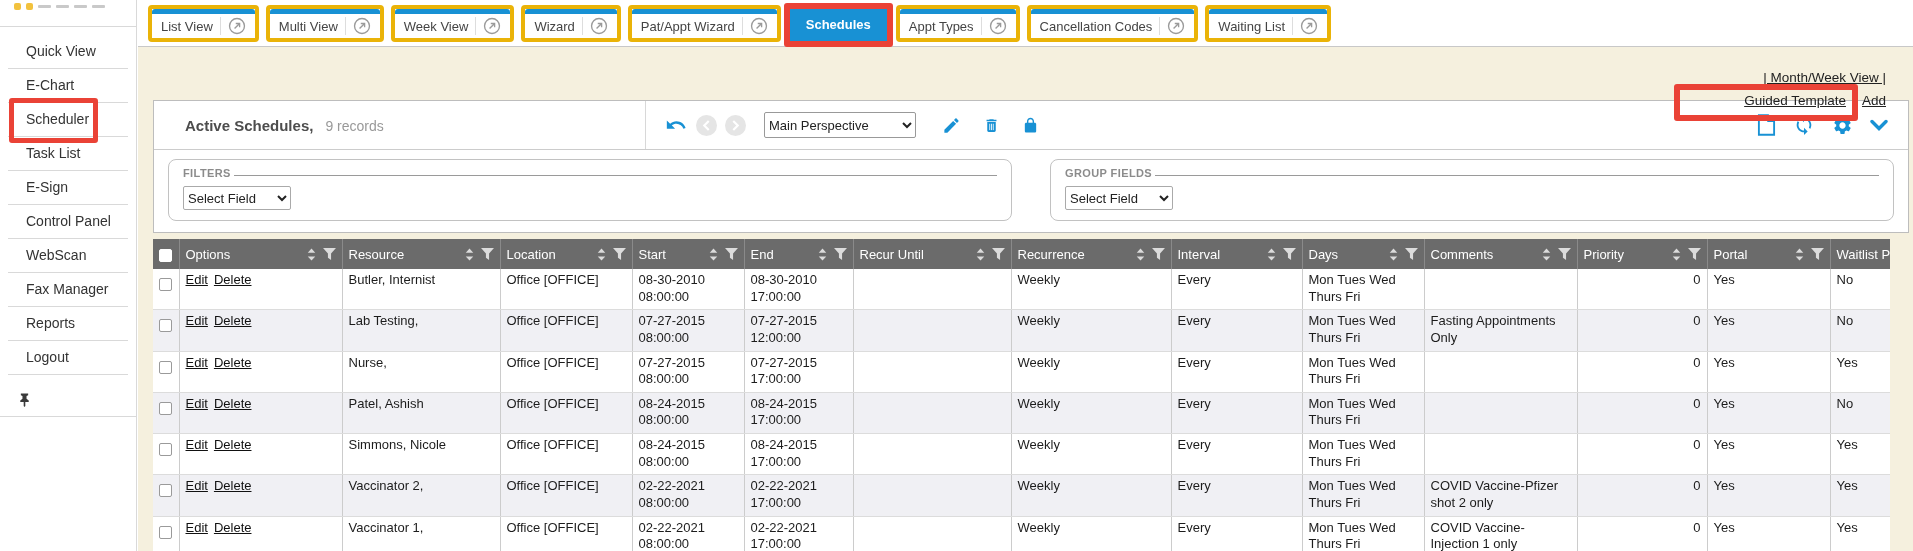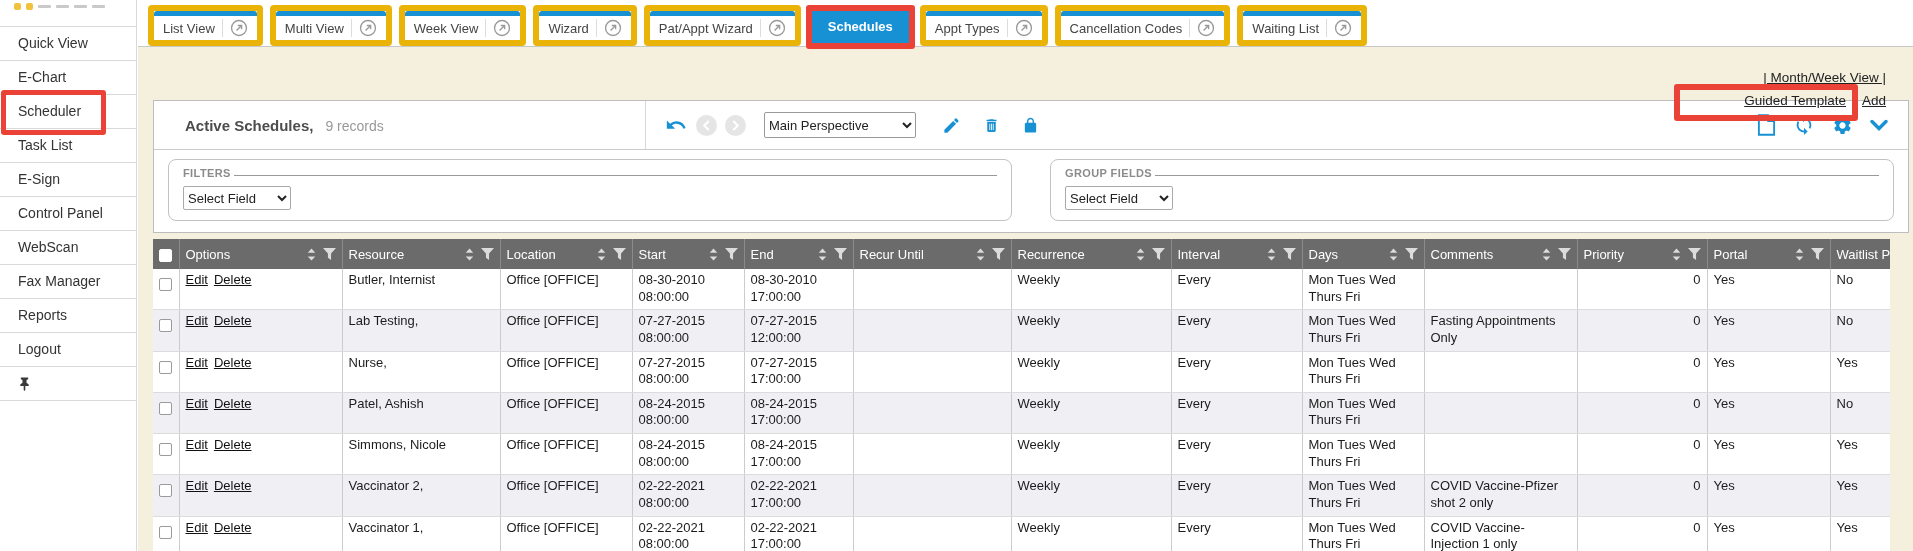--- a/index.html
+++ b/index.html
@@ -11,35 +11,35 @@
   *{box-sizing:border-box;}
   html,body{margin:0;padding:0;}
   body{font-family:"Liberation Sans",sans-serif;}
   .page{position:relative;width:1913px;height:551px;background:#fff;overflow:hidden;}
 
   
   .sidebar{position:absolute;left:0;top:0;width:137px;height:551px;background:#fff;border-right:1px solid #d9d9d9;z-index:2;}
   .logo-frag{height:27px;border-bottom:1px solid #d9d9d9;display:flex;align-items:flex-start;gap:5px;padding:3px 0 0 14px;}
   .logo-frag .dot{width:7px;height:7px;background:#f2c23e;border-radius:2px;}
   .logo-frag .dash{width:13px;height:3px;background:#c9c9c9;border-radius:1px;margin-top:2px;}
-  .sidebar-menu{list-style:none;margin:0;padding:0;}
+  .sidebar-menu{list-style:none;margin:8px;padding:0;}
   .sidebar-item{position:relative;height:34px;line-height:33px;padding-left:18px;font-size:14px;color:#333;
     border-bottom:1px solid #d9d9d9;cursor:pointer;white-space:nowrap;}
   .pin-row{height:34px;border-bottom:1px solid #d9d9d9;display:flex;align-items:center;padding-left:18px;}
   .pin-row svg{display:block;}
 
   
   .ann-box{position:absolute;border:5px solid var(--red);border-radius:3px;pointer-events:none;z-index:40;display:none;}
   .sidebar-item.annotated > .ann-box{display:block;left:1px;right:30px;top:-5px;bottom:-7px;}
 
   
   .main{position:absolute;left:138px;top:0;right:0;height:551px;}
   .tabs-row{height:47px;background:#fff;border-bottom:1px solid #c8c8c8;position:relative;}
   .tabs{position:absolute;left:10px;top:5px;display:flex;gap:7px;}
-  .tab{position:relative;background:#fff;border:6px solid #eab308;border-radius:4px;display:flex;flex-direction:column;cursor:pointer;}
+  .tab{position:relative;background:#fff;border:4px solid #eab308;border-radius:4px;display:flex;flex-direction:column;cursor:pointer;}
   .tab-stripe{height:5px;background:var(--blue);border-radius:3px 3px 0 0;}
   .tab-body{display:flex;align-items:center;padding:3px 9px;gap:7px;font-size:13px;color:#444;white-space:nowrap;}
   .tab .sep{width:1px;align-self:stretch;background:#ddd;}
   .tab .launch svg{display:block;}
   .tab.active{background:var(--blue);border-color:var(--blue);}
   .tab.active .tab-body{color:#fff;font-weight:bold;padding-right:14px;padding-left:14px;}
   .tab.annotated > .ann-box{display:block;left:-8px;right:-8px;top:-6px;bottom:-9px;border-width:6px;}
 
   
   .content{position:absolute;top:47px;left:0;right:0;bottom:0;background:var(--beige);overflow:hidden;}

